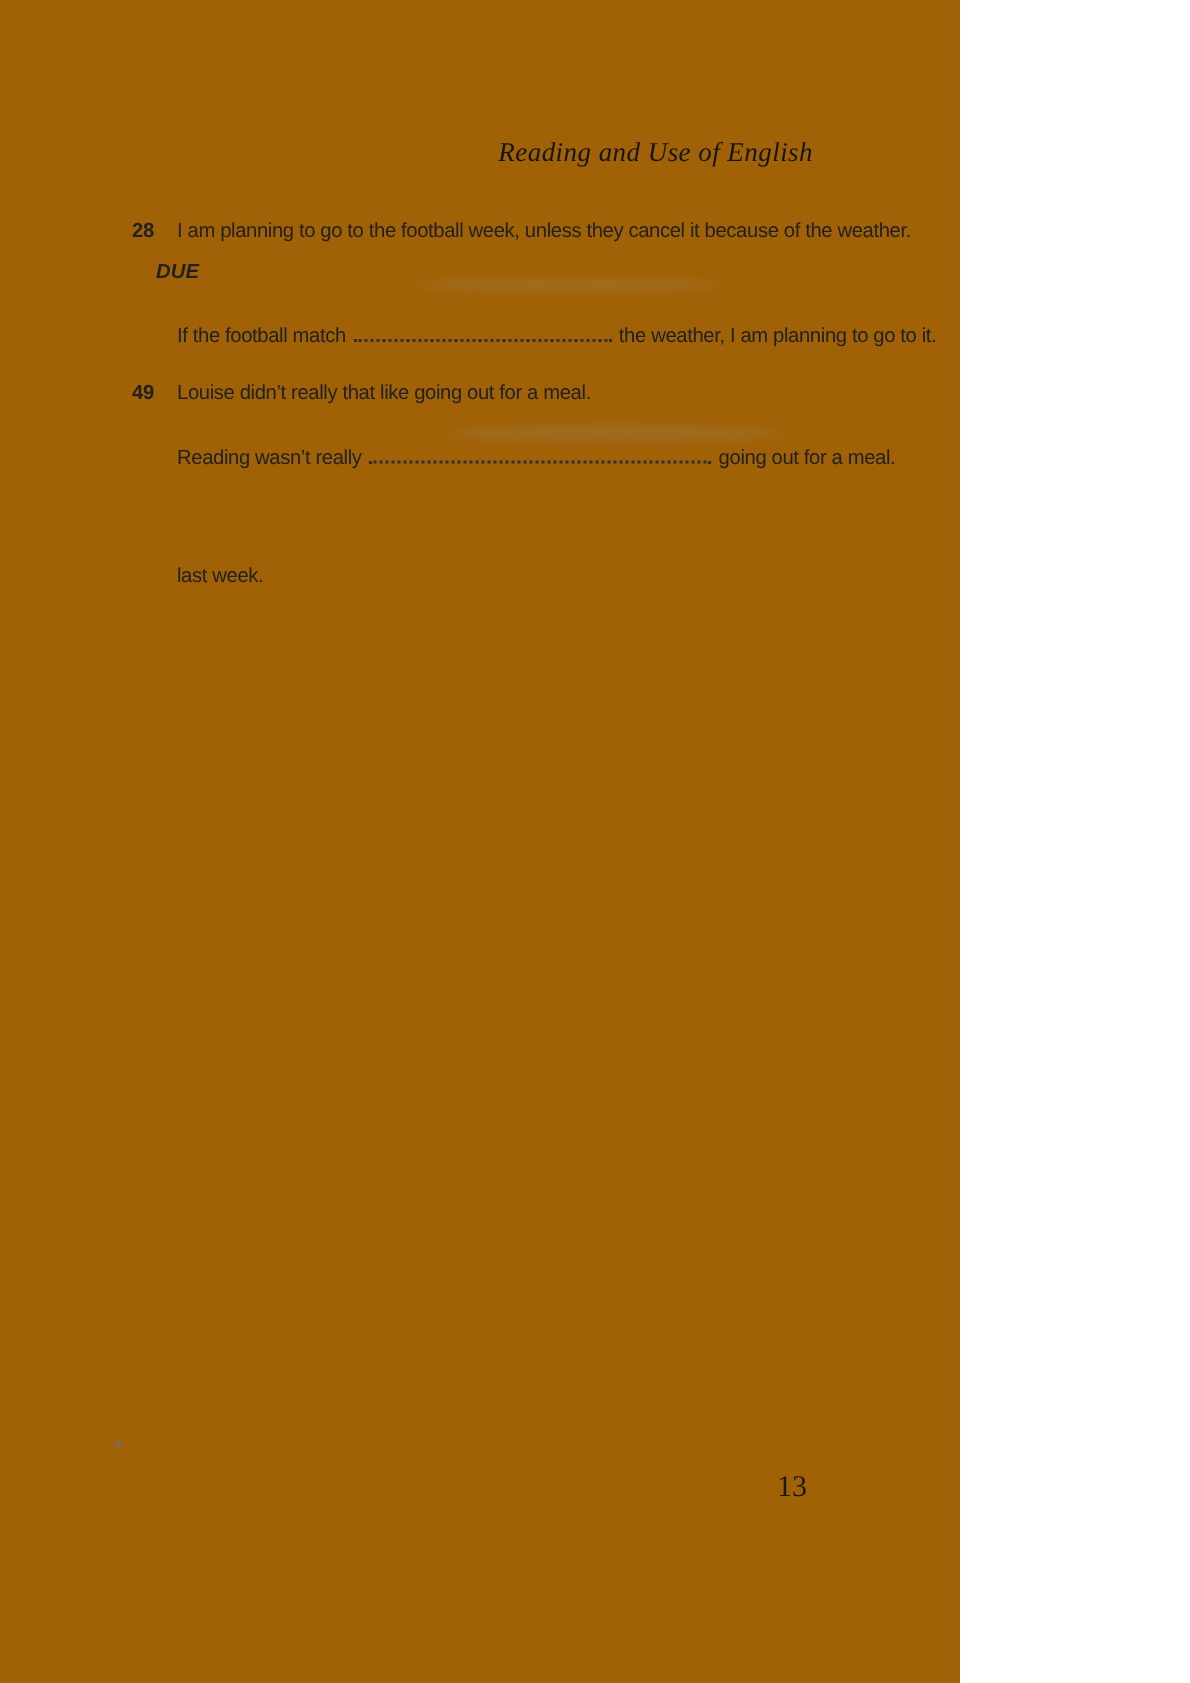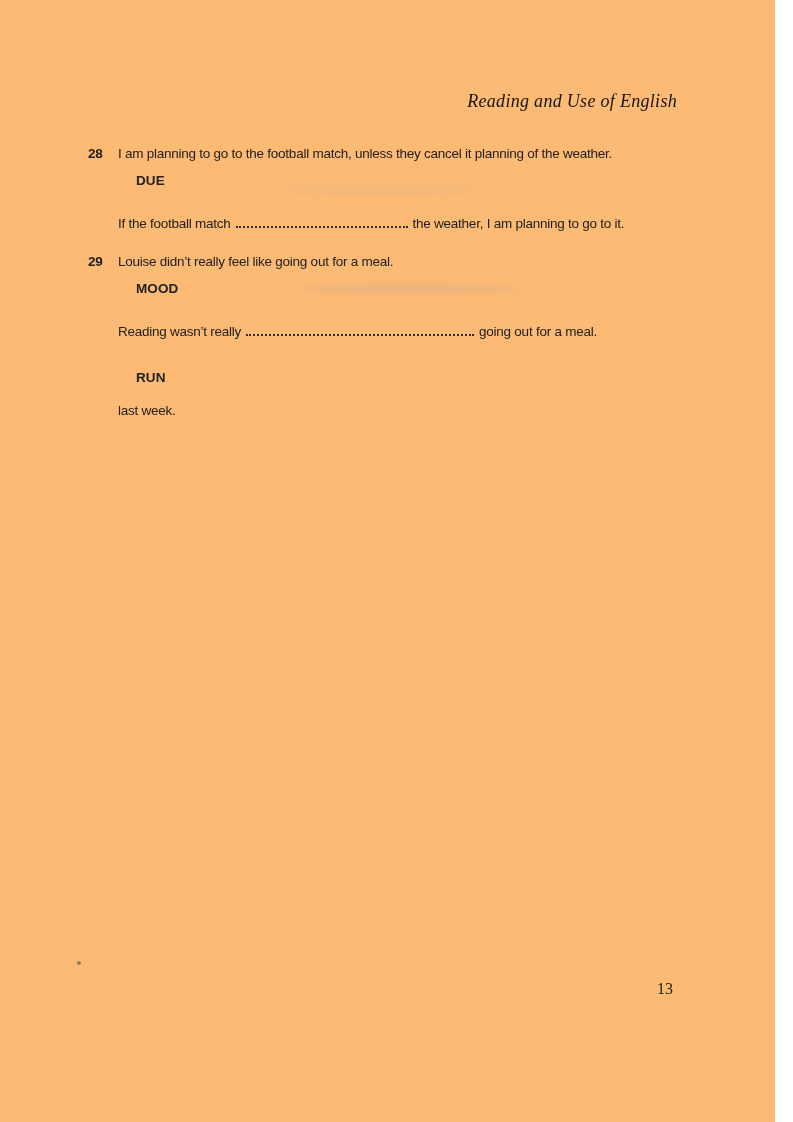--- a/index.html
+++ b/index.html
@@ -2,23 +2,23 @@
 <html><head>
 <meta charset="utf-8">
 <style>
   html, body {
     margin: 0;
     padding: 0;
     background: #ffffff;
   }
   .page {
     position: relative;
-    width: 775px;
+    width: 640px;
     height: 1122px;
-    background: #fdba74;
+    background: #a16207;
     overflow: hidden;
     font-family: "Liberation Sans", sans-serif;
     color: #1f1f1f;
   }
 
   
   .header-title {
     position: absolute;
     top: 91px;
     right: 98px;
@@ -49,24 +49,25 @@
   }
   .q-num {
     width: 30px;
     flex: 0 0 30px;
     font-weight: bold;
   }
   .q-text {
     flex: 1;
   }
   .q-keyword {
-    margin-left: 48px;
+    margin-left: 16px;
     margin-top: 9px;
     font-weight: bold;
     letter-spacing: 0.1px;
+    font-style: italic;
   }
   .q-gap {
     margin-left: 30px;
     margin-top: 24px;
     white-space: nowrap;
   }
   .q-gap-tail {
     margin-left: 30px;
     margin-top: 15px;
   }
@@ -82,21 +83,21 @@
   .blank-28 { width: 172px; }
   .blank-29 { width: 228px; }
   .blank-30 { width: 168px; }
 
   
   .page-number {
     position: absolute;
     top: 980px;
     right: 102px;
     font-family: "Liberation Serif", serif;
-    font-size: 16px;
+    font-size: 20px;
     color: #1a1a1a;
     margin-left: 43px;
   }
 
   
   .scan-smudge {
     position: absolute;
     border-radius: 50%;
     filter: blur(3px);
     pointer-events: none;
@@ -124,37 +125,35 @@
 <div class="page">
 
   <div class="header-title">Reading and Use of English</div>
 
   <div class="scan-smudge smudge-1"></div>
   <div class="scan-smudge smudge-2"></div>
 
   <div class="question q-28">
     <div class="q-row">
       <div class="q-num">28</div>
-      <div class="q-text">I am planning to go to the football match, unless they cancel it planning of the weather.</div>
+      <div class="q-text">I am planning to go to the football week, unless they cancel it because of the weather.</div>
     </div>
     <div class="q-keyword">DUE</div>
     <div class="q-gap"><span>If the football match</span><span class="blank blank-28"></span><span>the weather, I am planning to go to it.</span></div>
   </div>
 
   <div class="question q-29">
     <div class="q-row">
-      <div class="q-num">29</div>
-      <div class="q-text">Louise didn’t really feel like going out for a meal.</div>
+      <div class="q-num">49</div>
+      <div class="q-text">Louise didn’t really that like going out for a meal.</div>
     </div>
-    <div class="q-keyword">MOOD</div>
     <div class="q-gap"><span>Reading wasn’t really</span><span class="blank blank-29"></span><span>going out for a meal.</span></div>
   </div>
 
   <div class="question q-30">
-    <div class="q-keyword">RUN</div>
     <div class="q-gap-tail">last week.</div>
   </div>
 
   <div class="scan-speck"></div>
 
   <div class="page-number">13</div>
 
 </div>
 
 </body></html>

